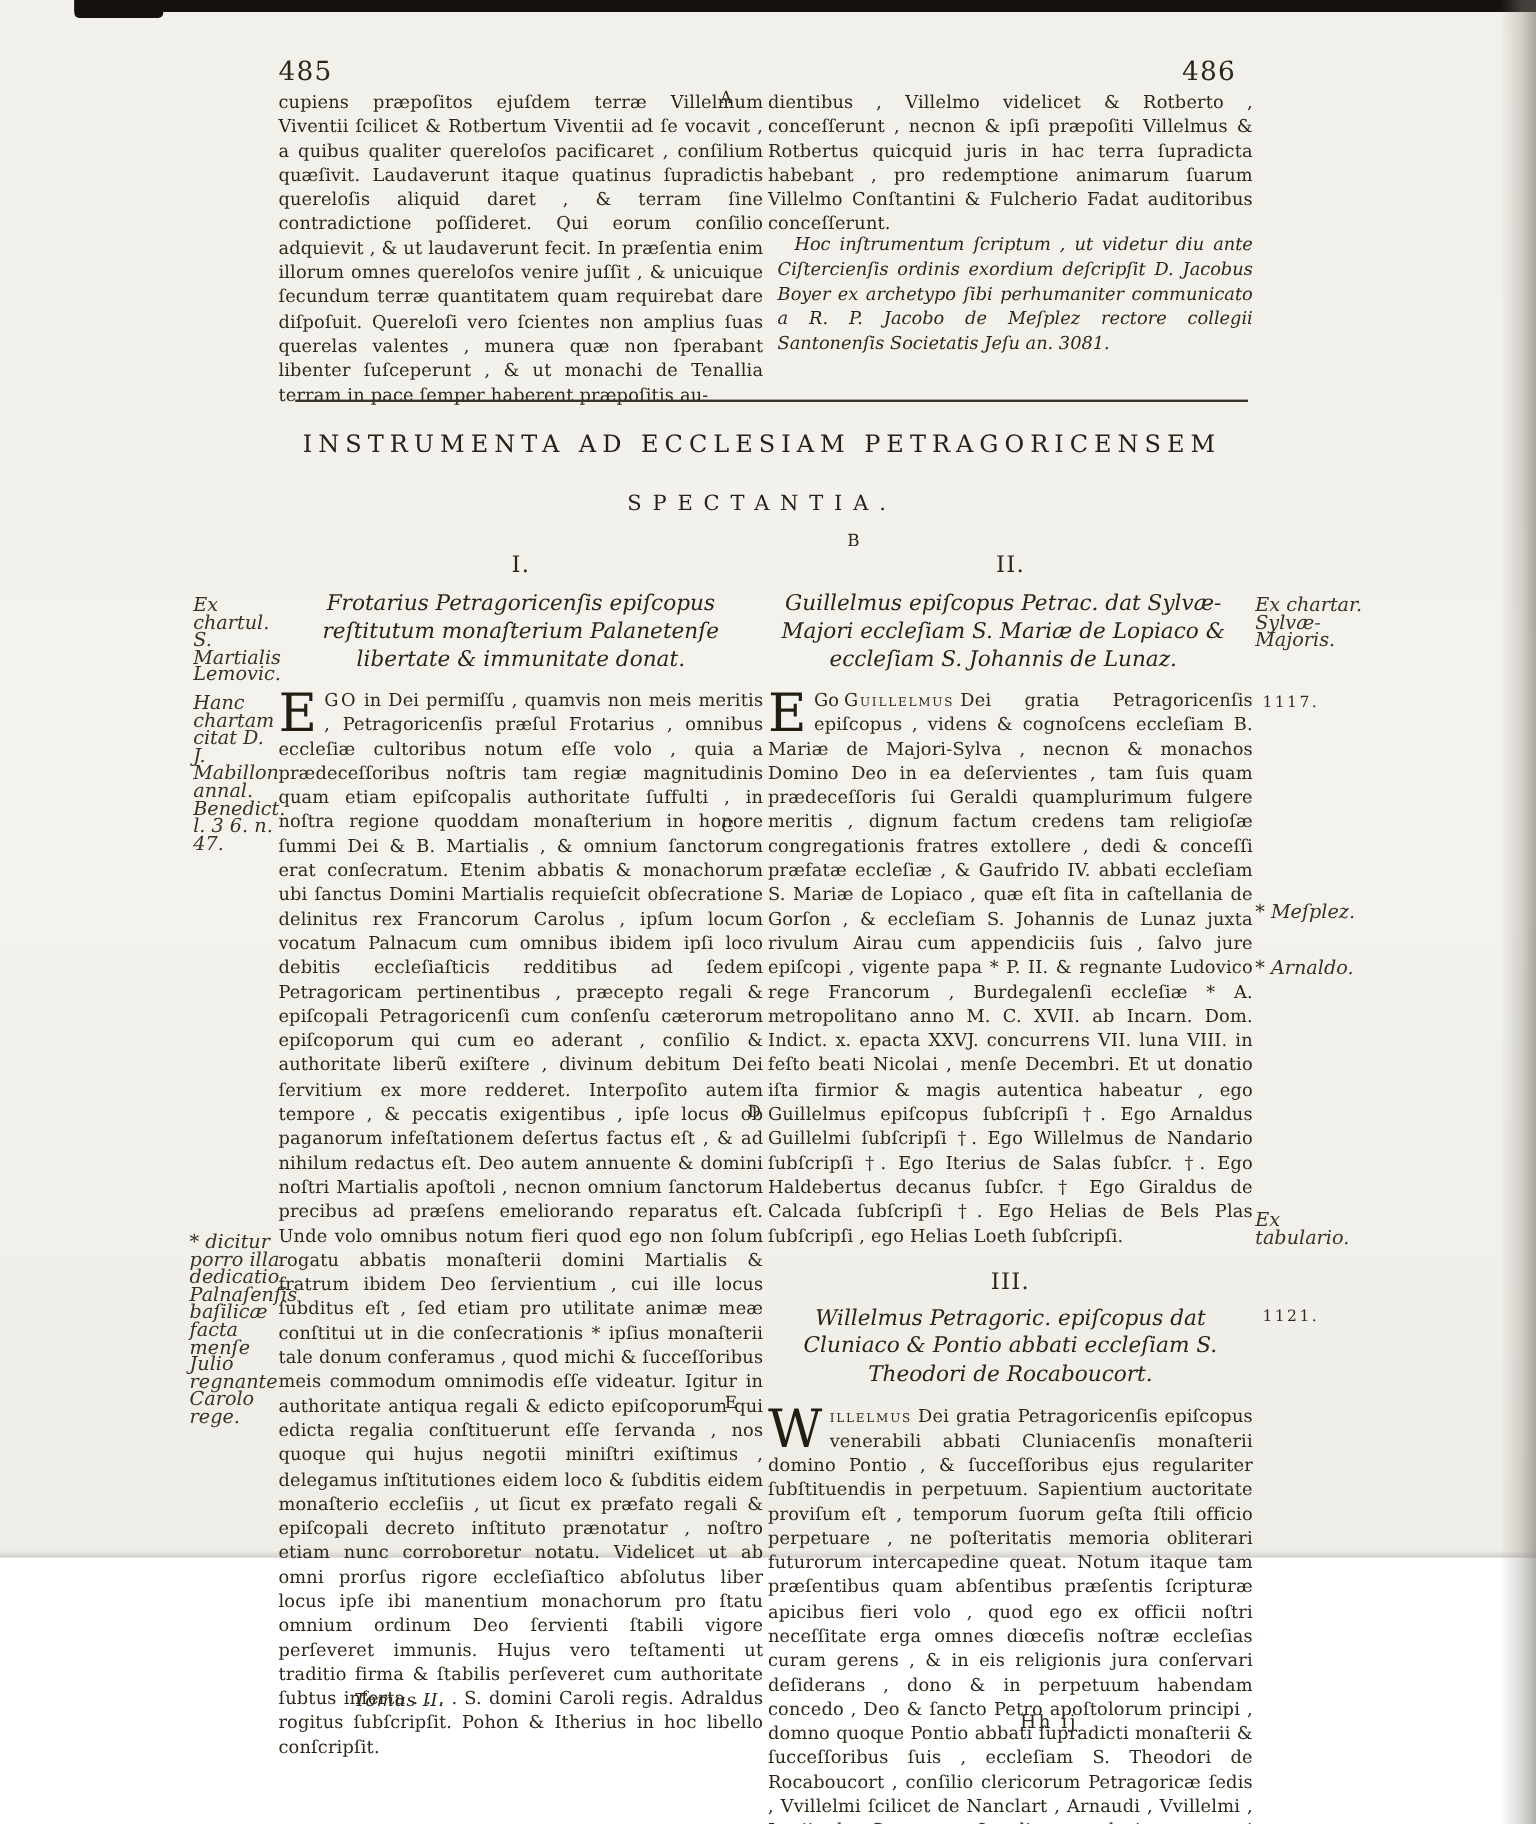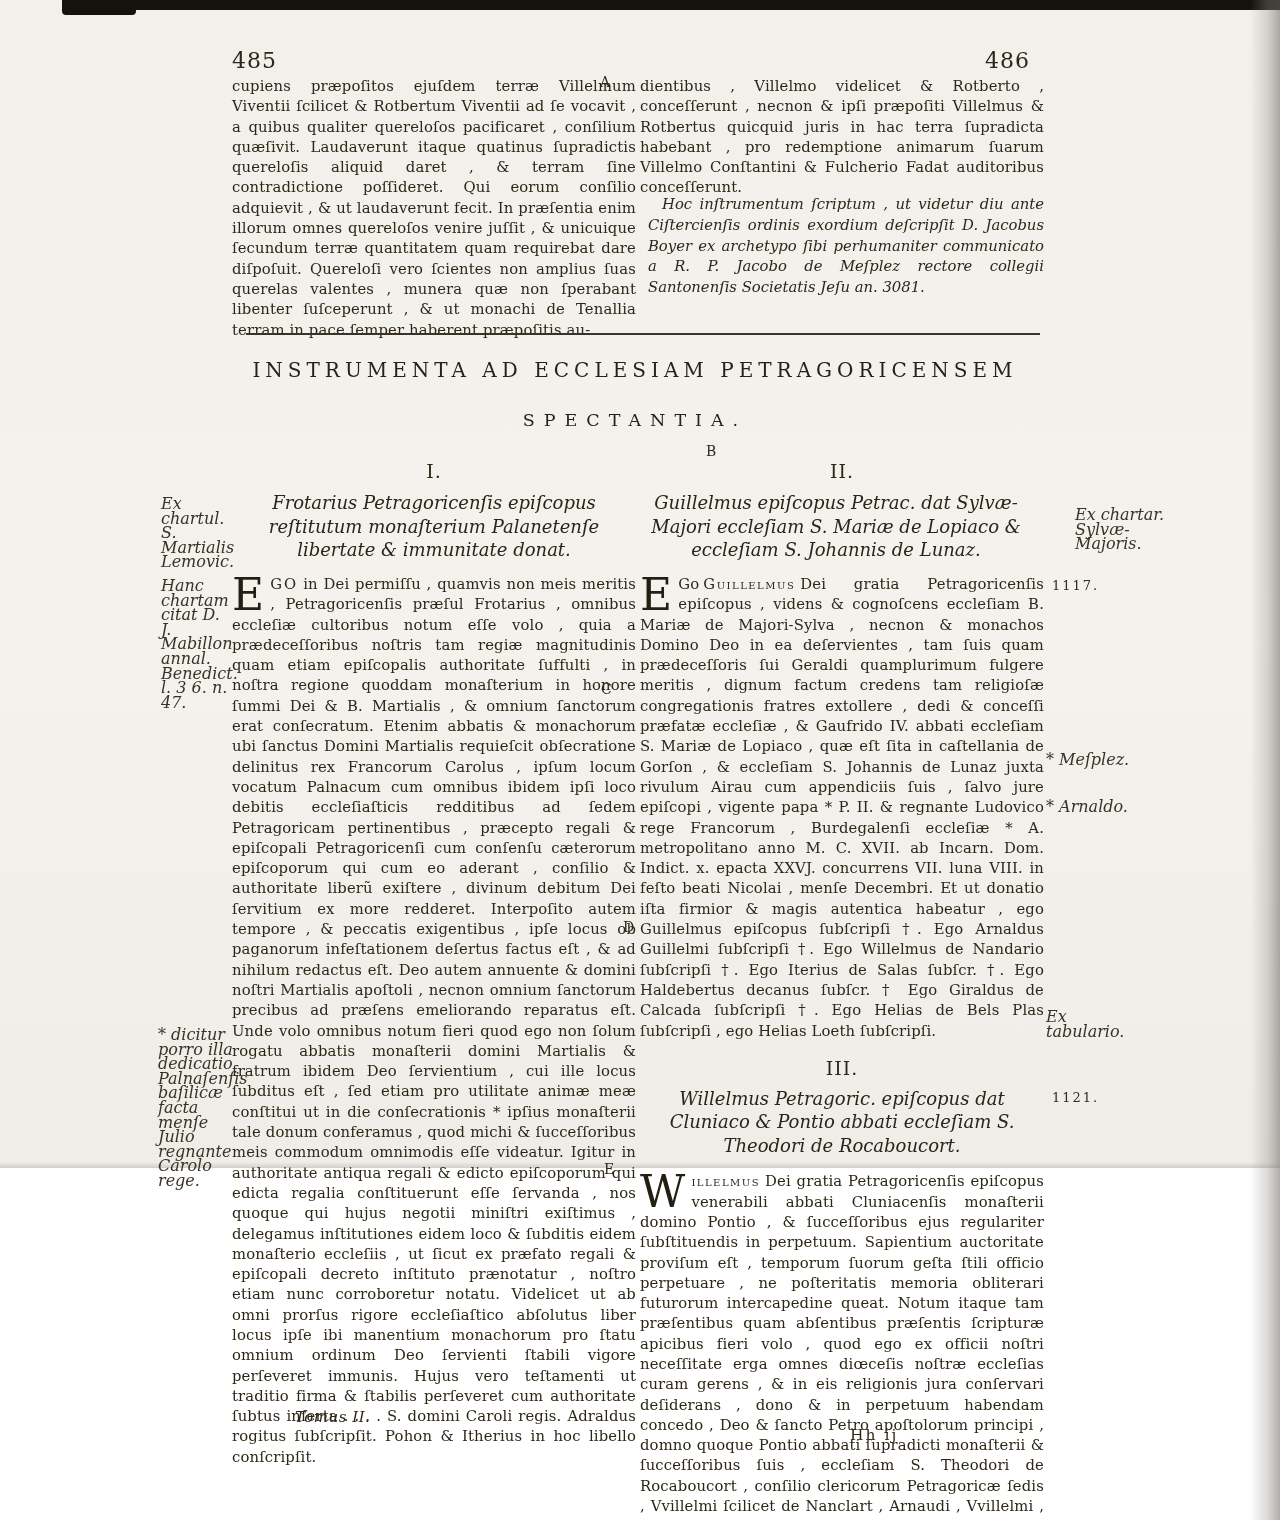--- a/index.html
+++ b/index.html
@@ -1,18 +1,18 @@
 <!DOCTYPE html>
 <html><head>
 <meta charset="utf-8">
 <style>
   html,body{margin:0;padding:0;}
   body{width:1280px;height:1520px;overflow:hidden;}
   .page{
-    position:relative;width:1280px;height:1168px;
+    position:relative;width:1280px;height:1298px;
     background:linear-gradient(180deg,#f2f0ea 0%,#f4f2ed 55%,#efede7 100%);
     font-family:"DejaVu Serif","Liberation Serif",serif;
     color:#2e2718;
   }
   .topbar{position:absolute;left:62px;top:0;width:1218px;height:10px;background:#15120e;}
   .topbar-blob{position:absolute;left:62px;top:0;width:74px;height:15px;background:#15120e;border-radius:0 0 4px 4px;}
   .right-edge{position:absolute;right:0;top:0;width:30px;height:1520px;
     background:linear-gradient(90deg,rgba(160,156,148,0) 0%,rgba(150,146,138,0.35) 60%,rgba(110,106,100,0.55) 100%);}
   .bottom-edge{position:absolute;left:0;bottom:0;width:1280px;height:6px;
     background:linear-gradient(180deg,rgba(120,116,110,0) 0%,rgba(120,116,110,0.25) 100%);}
@@ -94,21 +94,21 @@
   <div class="inst-heading heading1">Frotarius Petragoricenſis epiſcopus reſtitutum monaſterium Palanetenſe libertate &amp; immunitate donat.</div>
   <div class="margin-note" style="left:161px;top:497px;width:72px;">Ex chartul. S. Martialis Lemovic.</div>
   <div class="margin-note" style="left:161px;top:579px;width:72px;">Hanc chartam citat D. J. Mabillon annal. Benedict. l. 3 6. n. 47.</div>
   <div class="margin-note" style="left:158px;top:1028px;width:76px;">* dicitur porro illa dedicatio Palnaſenſis baſilicæ facta menſe Julio regnante Carolo rege.</div>
 
   <div class="col left-body body-text">
     <span class="dropcap">E</span><span class="lead-sc">GO</span><span>in Dei permiſſu , quamvis non meis meritis , Petragoricenſis præſul Frotarius , omnibus eccleſiæ cultoribus notum eſſe volo , quia a prædeceſſoribus noſtris tam regiæ magnitudinis quam etiam epiſcopalis authoritate ſuffulti , in noſtra regione quoddam monaſterium in honore ſummi Dei &amp; B. Martialis , &amp; omnium ſanctorum erat conſecratum. Etenim abbatis &amp; monachorum ubi ſanctus Domini Martialis requieſcit obſecratione delinitus rex Francorum Carolus , ipſum locum vocatum Palnacum cum omnibus ibidem ipſi loco debitis eccleſiaſticis redditibus ad ſedem Petragoricam pertinentibus , præcepto regali &amp; epiſcopali Petragoricenſi cum conſenſu cæterorum epiſcoporum qui cum eo aderant , conſilio &amp; authoritate liberũ exiſtere , divinum debitum Dei ſervitium ex more redderet. Interpoſito autem tempore , &amp; peccatis exigentibus , ipſe locus ob paganorum infeſtationem deſertus factus eſt , &amp; ad nihilum redactus eſt. Deo autem annuente &amp; domini noſtri Martialis apoſtoli , necnon omnium ſanctorum precibus ad præſens emeliorando reparatus eſt. Unde volo omnibus notum fieri quod ego non ſolum rogatu abbatis monaſterii domini Martialis &amp; fratrum ibidem Deo ſervientium , cui ille locus ſubditus eſt , ſed etiam pro utilitate animæ meæ conſtitui ut in die conſecrationis * ipſius monaſterii tale donum conferamus , quod michi &amp; ſucceſſoribus meis commodum omnimodis eſſe videatur. Igitur in authoritate antiqua regali &amp; edicto epiſcoporum qui edicta regalia conſtituerunt eſſe ſervanda , nos quoque qui hujus negotii miniſtri exiſtimus , delegamus inſtitutiones eidem loco &amp; ſubditis eidem monaſterio eccleſiis , ut ſicut ex præfato regali &amp; epiſcopali decreto inſtituto prænotatur , noſtro etiam nunc corroboretur notatu. Videlicet ut ab omni prorſus rigore eccleſiaſtico abſolutus liber locus ipſe ibi manentium monachorum pro ſtatu omnium ordinum Deo ſervienti ſtabili vigore perſeveret immunis. Hujus vero teſtamenti ut traditio firma &amp; ſtabilis perſeveret cum authoritate ſubtus inſerta . . . . S. domini Caroli regis. Adraldus rogitus ſubſcripſit. Pohon &amp; Itherius in hoc libello conſcripſit.</span>
   </div>
 
   <div class="inst-heading heading2">Guillelmus epiſcopus Petrac. dat Sylvæ-Majori eccleſiam S. Mariæ de Lopiaco &amp; eccleſiam S. Johannis de Lunaz.</div>
-  <div class="margin-note" style="left:1075px;top:497px;width:90px;margin-top:11px;">Ex chartar. Sylvæ-Majoris.</div>
+  <div class="margin-note" style="left:1046px;top:497px;width:90px;">Ex chartar. Sylvæ-Majoris.</div>
   <div class="margin-year" style="left:1052px;top:578px;">1117.</div>
   <div class="margin-note" style="left:1046px;top:753px;width:90px;">* Meſplez.</div>
   <div class="margin-note" style="left:1046px;top:800px;width:90px;">* Arnaldo.</div>
   <div class="margin-note" style="left:1046px;top:1010px;width:90px;">Ex tabulario.</div>
   <div class="margin-year" style="left:1052px;top:1090px;">1121.</div>
 
   <div class="col right-body-col">
     <div class="body-text">
       <span class="dropcap">E</span><span class="lead-plain">Go</span><span class="smallcaps">Guillelmus</span><span>Dei gratia Petragoricenſis epiſcopus , videns &amp; cognoſcens eccleſiam B. Mariæ de Majori-Sylva , necnon &amp; monachos Domino Deo in ea deſervientes , tam ſuis quam prædeceſſoris ſui Geraldi quamplurimum fulgere meritis , dignum factum credens tam religioſæ congregationis fratres extollere , dedi &amp; conceſſi præfatæ eccleſiæ , &amp; Gaufrido IV. abbati eccleſiam S. Mariæ de Lopiaco , quæ eſt ſita in caſtellania de Gorſon , &amp; eccleſiam S. Johannis de Lunaz juxta rivulum Airau cum appendiciis ſuis , ſalvo jure epiſcopi , vigente papa * P. II. &amp; regnante Ludovico rege Francorum , Burdegalenſi eccleſiæ * A. metropolitano anno M. C. XVII. ab Incarn. Dom. Indict. x. epacta XXVJ. concurrens VII. luna VIII. in feſto beati Nicolai , menſe Decembri. Et ut donatio iſta firmior &amp; magis autentica habeatur , ego Guillelmus epiſcopus ſubſcripſi †. Ego Arnaldus Guillelmi ſubſcripſi †. Ego Willelmus de Nandario ſubſcripſi †. Ego Iterius de Salas ſubſcr. †. Ego Haldebertus decanus ſubſcr. † Ego Giraldus de Calcada ſubſcripſi †. Ego Helias de Bels Plas ſubſcripſi , ego Helias Loeth ſubſcripſi.</span>
     </div>

